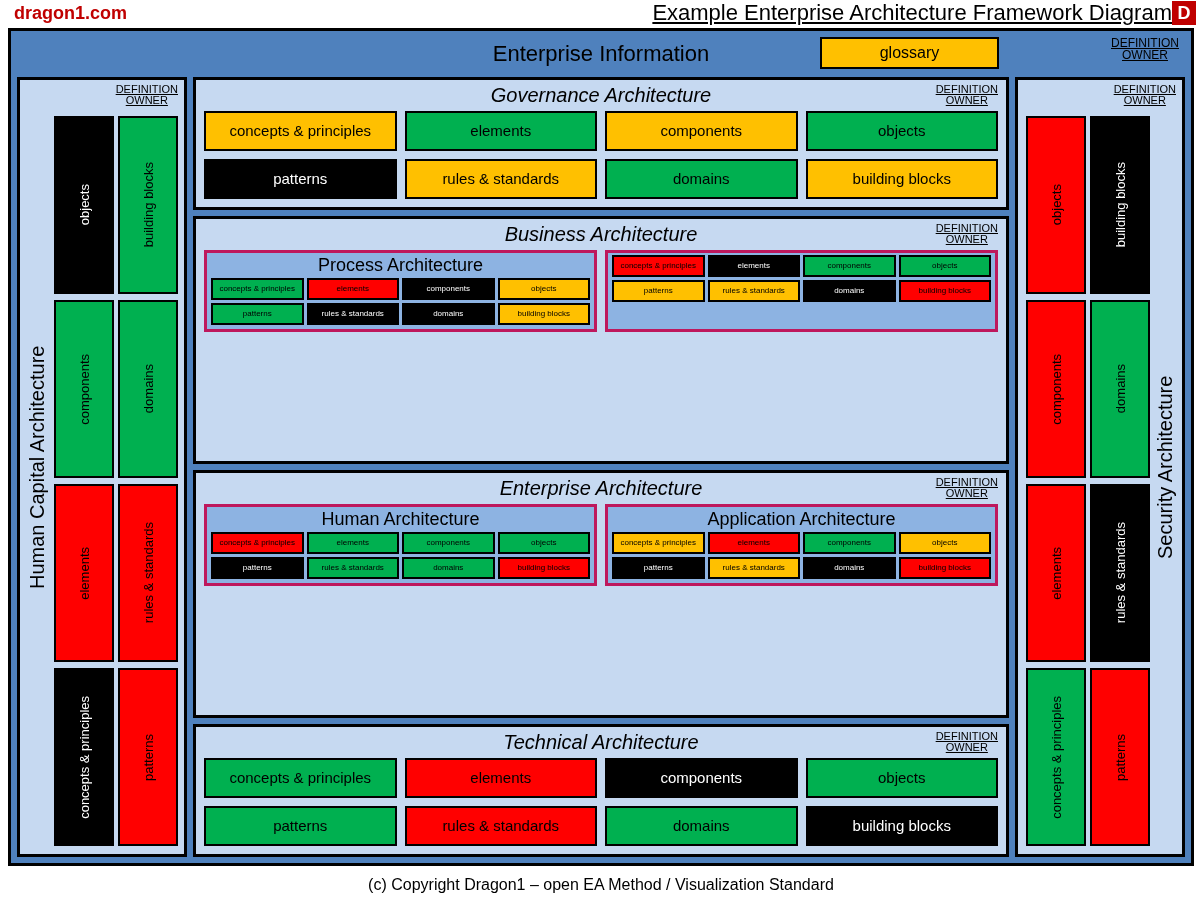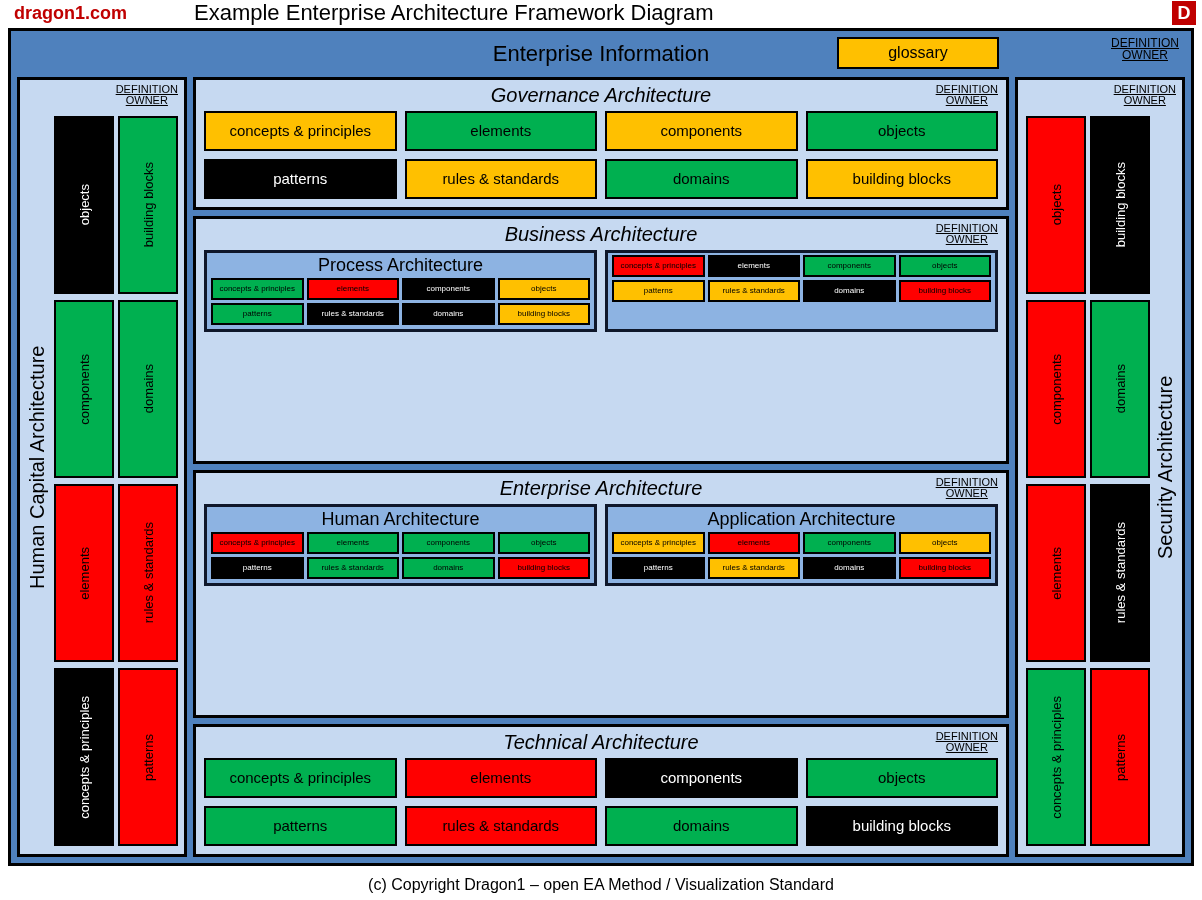--- a/index.html
+++ b/index.html
@@ -1,41 +1,41 @@
 <!DOCTYPE html>
 <html><head>
 <meta charset="utf-8">
 <style>
   * { box-sizing: border-box; margin: 0; padding: 0; }
   body { font-family: Arial, Helvetica, sans-serif; background: #fff; width: 1202px; height: 900px; position: relative; }
 
   .top-bar { display: flex; align-items: center; justify-content: space-between; padding: 2px 6px 0 14px; height: 24px; }
   .brand { color: #c00000; font-weight: bold; font-size: 18px; text-align: left; width: 180px; }
-  .page-title { font-size: 22px; text-align: left; flex: 1; }
+  .page-title { font-size: 22px; text-align: right; flex: 1; text-decoration: underline; }
   .logo-d { width: 24px; height: 24px; background: #c00000; color: #fff; font-weight: bold; font-size: 18px; display: flex; align-items: center; justify-content: center; }
 
   .footer { position: absolute; bottom: 6px; width: 100%; text-align: center; font-size: 16px; }
 
   .outer-frame {
     position: absolute;
     left: 8px; right: 8px; top: 28px; bottom: 34px;
     border: 3px solid #000;
     background: #4f81bd;
     padding: 6px;
   }
 
   .ea-header {
     position: relative;
     height: 36px;
     margin-bottom: 4px;
   }
   .ea-title { text-align: center; font-size: 22px; padding-top: 4px; }
   .glossary-btn {
     position: absolute; right: 186px; top: 0;
-    width: 162px; height: 32px;
+    width: 179px; height: 32px;
     background: #ffc000; border: 2px solid #000;
     display: flex; align-items: center; justify-content: center;
     font-size: 16px; color: #000;
   }
   .defown-top {
     position: absolute; right: 6px; top: 0;
     font-size: 12px; text-decoration: underline; text-align: center; line-height: 1;
   }
 
   .main-row {
@@ -91,21 +91,21 @@
     display: flex; align-items: center; justify-content: center;
     font-size: 15px; text-align: center;
     padding: 2px 4px;
     line-height: 1.05;
   }
 
   .sub-row { display: flex; gap: 8px; }
   .sub-box {
     flex: 1;
     background: #8db3e2;
-    border: 3px solid #0f172a;
+    border: 3px solid #be185d;
     padding: 2px 4px 4px 4px;
   }
   .sub-title { text-align: center; font-size: 18px; margin-bottom: 2px; }
   .grid8s { display: grid; grid-template-columns: repeat(4, 1fr); gap: 3px; }
   .sblock {
     border: 2px solid #000;
     height: 22px;
     display: flex; align-items: center; justify-content: center;
     font-size: 8px; text-align: center;
     line-height: 1;

